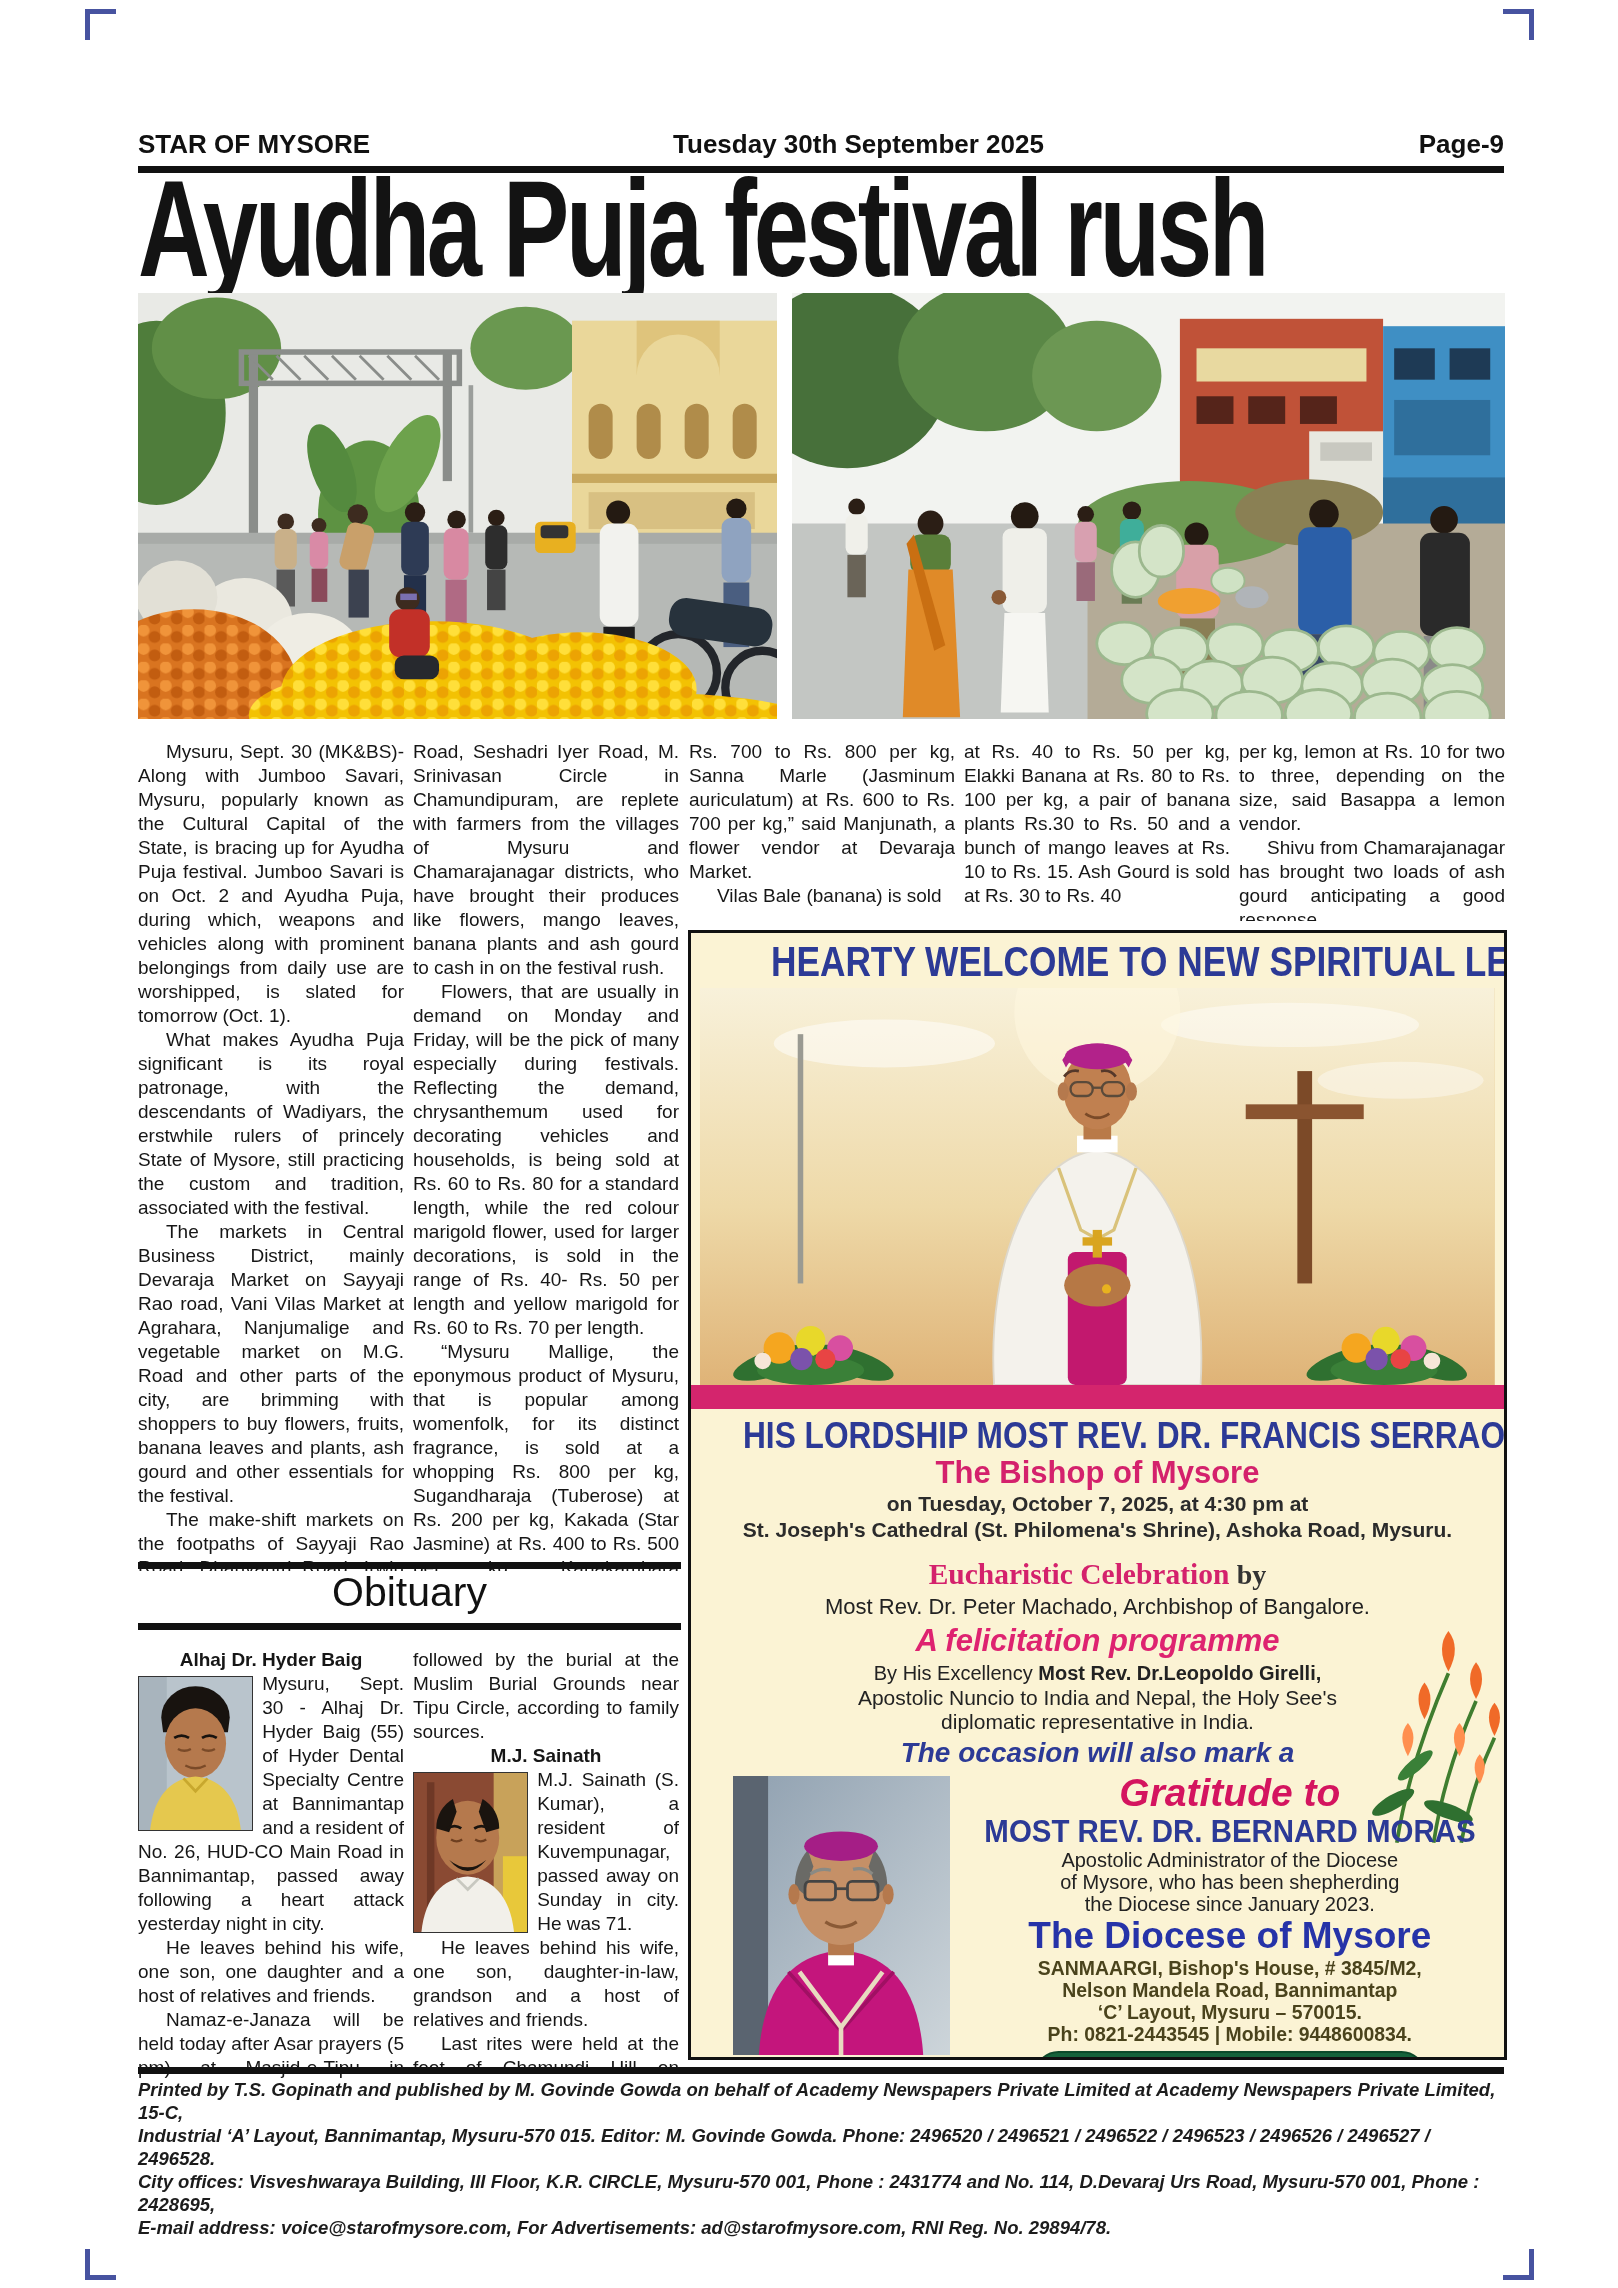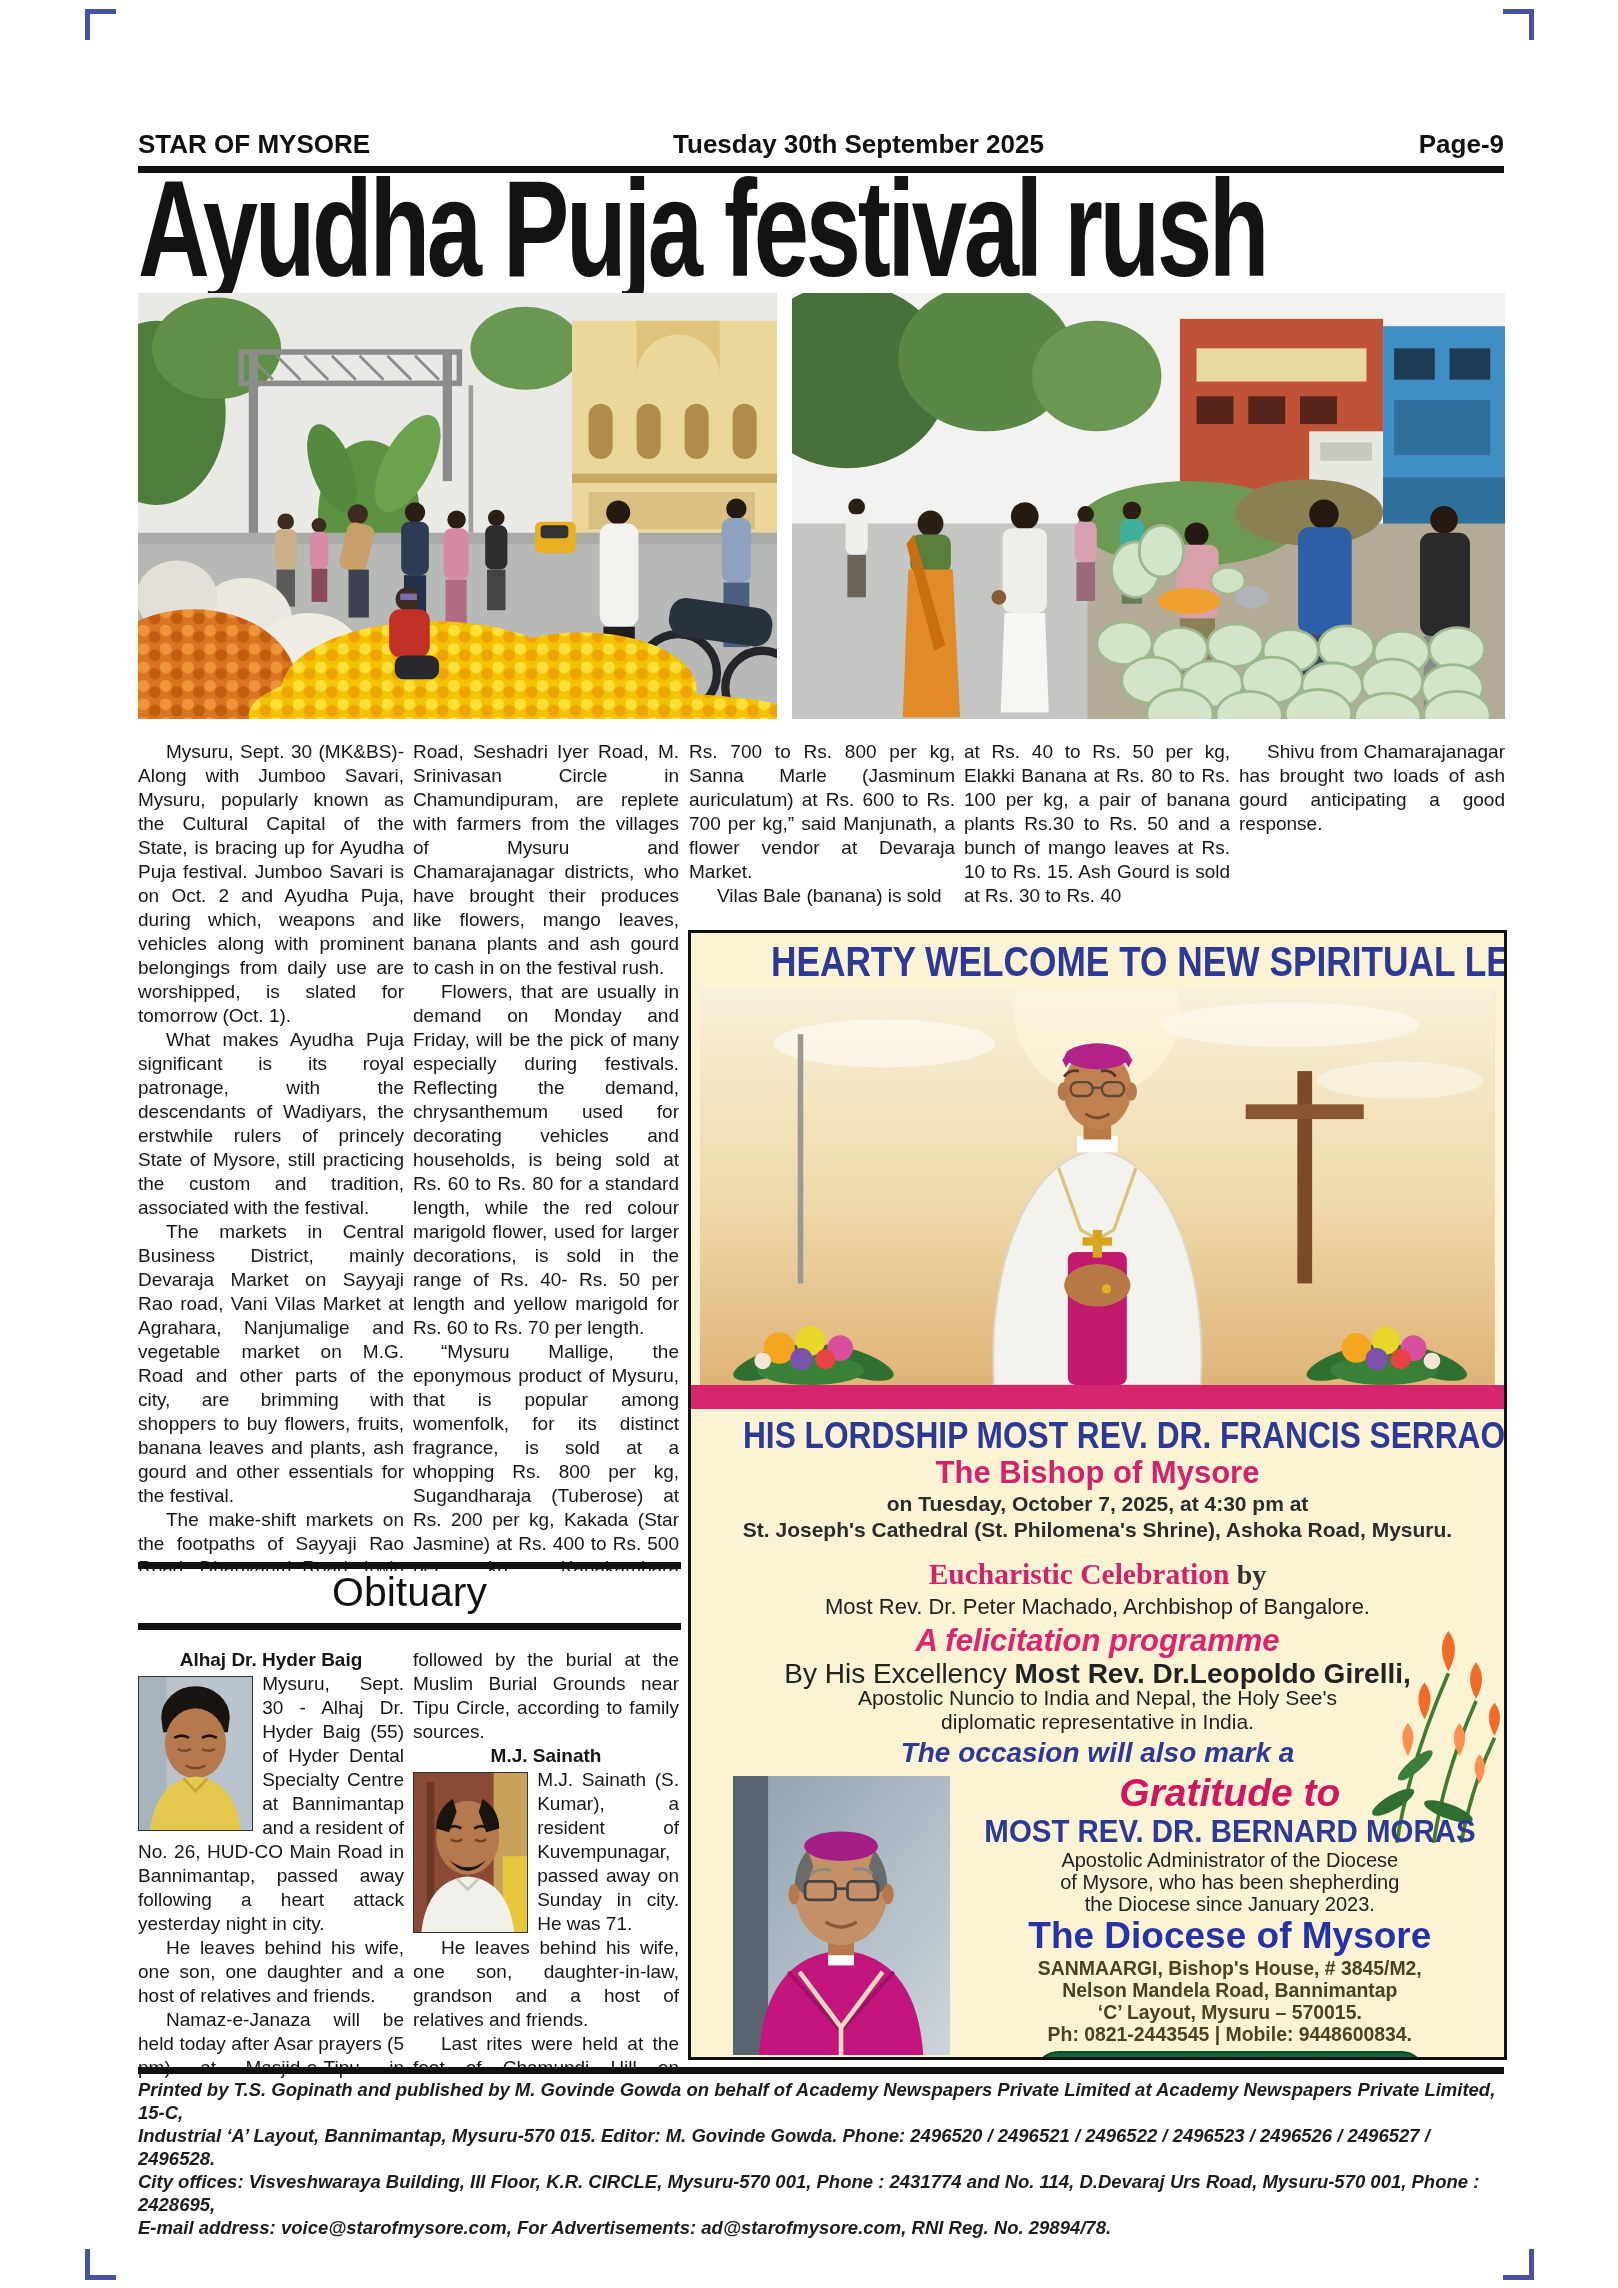--- a/index.html
+++ b/index.html
@@ -52,21 +52,21 @@
   .l-name1{margin-top:7.4px;height:37px;}
   .l-name1 span{display:inline-block;white-space:nowrap;font-size:36px;line-height:37px;font-weight:bold;
       color:#2c3a96;transform:scaleX(.88);transform-origin:center top;}
   .l-title1{font-size:31px;line-height:37px;font-weight:bold;color:#d4216c;}
   .l-when,.l-where{font-size:21px;line-height:26px;font-weight:bold;color:#2b2b2b;}
   .l-euch{font-size:29.5px;line-height:37px;font-weight:bold;color:#d4216c;margin-top:13px;font-family:Liberation Serif, serif;}
   .l-euch .by{color:#333;font-size:28px;}
   .l-cel{font-size:22px;line-height:27px;color:#222;}
   .l-cel .b{font-weight:normal;}
   .l-fel{font-size:31px;line-height:41px;font-weight:bold;font-style:italic;color:#de2370;}
-  .l-exc{font-size:28px;line-height:25px;color:#222;}
+  .l-exc{font-size:20px;line-height:25px;color:#222;}
   .l-exc .b{font-weight:bold;}
   .l-d{font-size:21px;line-height:24px;color:#222;}
   .l-occ{font-size:28px;line-height:35px;font-weight:bold;font-style:italic;color:#2c3a96;margin-top:1.8px;}
   .ad-row{position:relative;height:308px;margin-top:1.8px;}
   .moras-photo{position:absolute;left:42px;top:3.7px;width:217px;height:279px;background:#9aa8b5;overflow:hidden;}
   .moras-photo svg{display:block;width:100%;height:100%;}
   .ad-right{position:absolute;left:272px;right:7.4px;top:0;text-align:center;z-index:1;}
   .g-grat{font-size:39px;line-height:42px;font-weight:bold;font-style:italic;color:#d4145f;}
   .g-moras{height:35px;}
   .g-moras span{display:inline-block;white-space:nowrap;font-size:32px;line-height:35px;font-weight:bold;
@@ -292,20 +292,21 @@
     <p>“Mysuru Mallige, the eponymous product of Mysuru, that is popular among womenfolk, for its distinct fragrance, is sold at a whopping Rs. 800 per kg, Sugandharaja (Tuberose) at Rs. 200 per kg, Kakada (Star Jasmine) at Rs. 400 to Rs. 500 per kg, Kanakambara (Crossandra) at</p>
   </div>
   <div class="col" id="c3">
     <p class="cont">Rs. 700 to Rs. 800 per kg, Sanna Marle (Jasminum auriculatum) at Rs. 600 to Rs. 700 per kg,” said Manjunath, a flower vendor at Devaraja Market.</p>
     <p>Vilas Bale (banana) is sold</p>
   </div>
   <div class="col" id="c4">
     <p class="cont">at Rs. 40 to Rs. 50 per kg, Elakki Banana at Rs. 80 to Rs. 100 per kg, a pair of banana plants Rs.30 to Rs. 50 and a bunch of mango leaves at Rs. 10 to Rs. 15. Ash Gourd is sold at Rs. 30 to Rs. 40</p>
   </div>
   <div class="col" id="c5">
+    <p class="cont">per kg, lemon at Rs. 10 for two to three, depending on the size, said Basappa a lemon vendor.</p>
     <p>Shivu from Chamarajanagar has brought two loads of ash gourd anticipating a good response.</p>
   </div>
 
   <div class="ob-rule" style="top:1562px;"></div>
   <div class="ob-head">Obituary</div>
   <div class="ob-rule" style="top:1623px;"></div>
 
   <div class="obcol" id="ob1">
     <p class="ob-title">Alhaj Dr. Hyder Baig</p>
     <div class="obit-photo">

